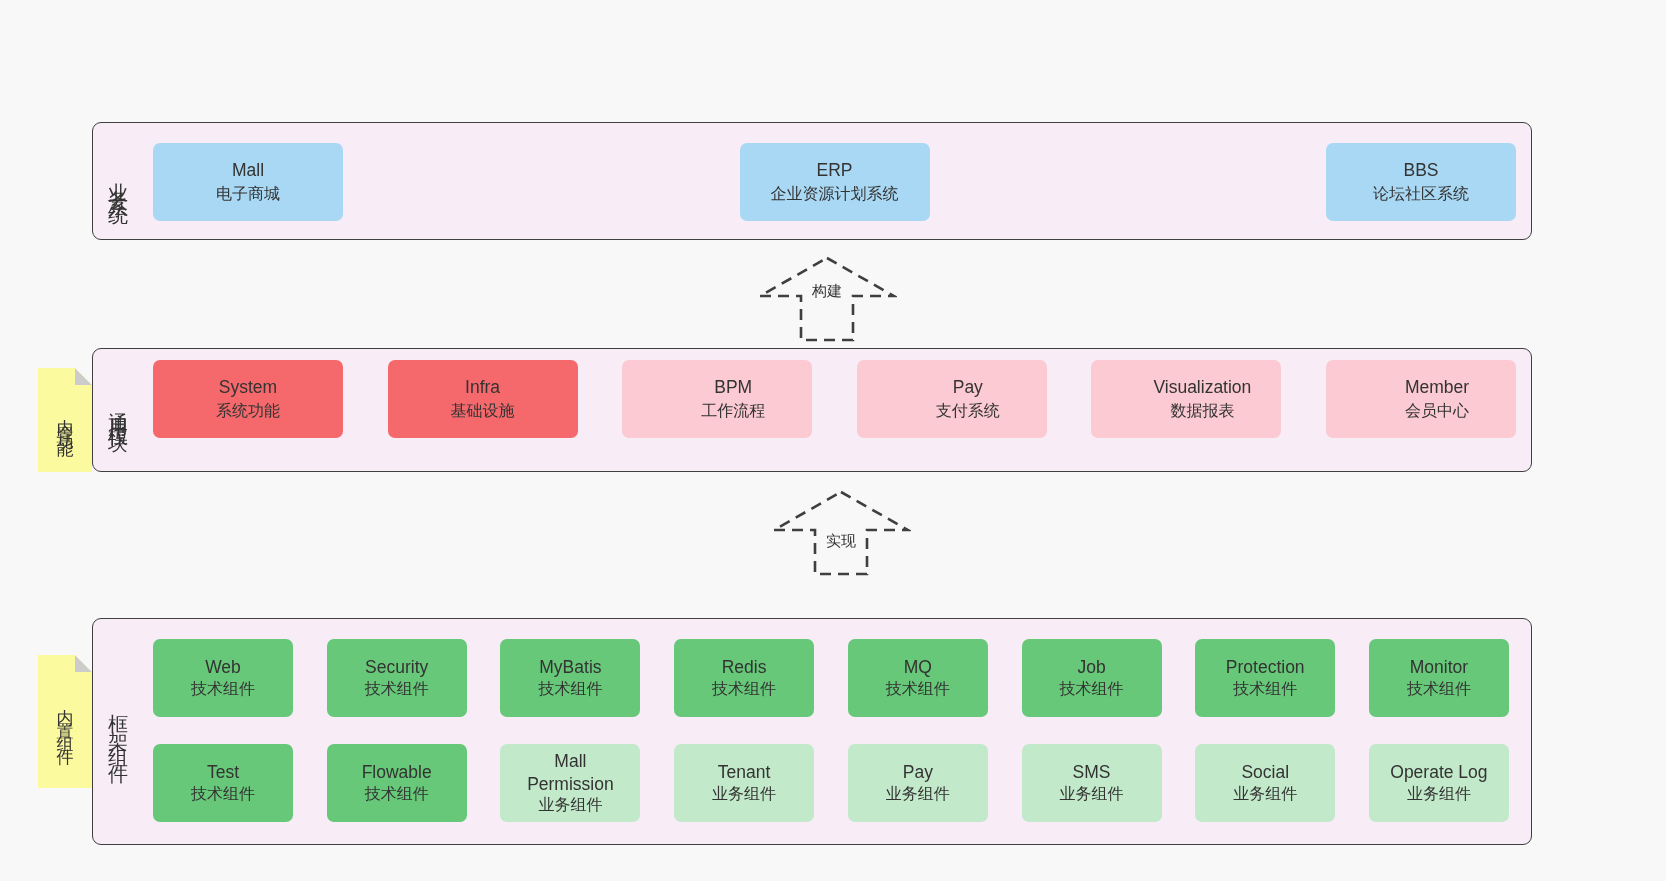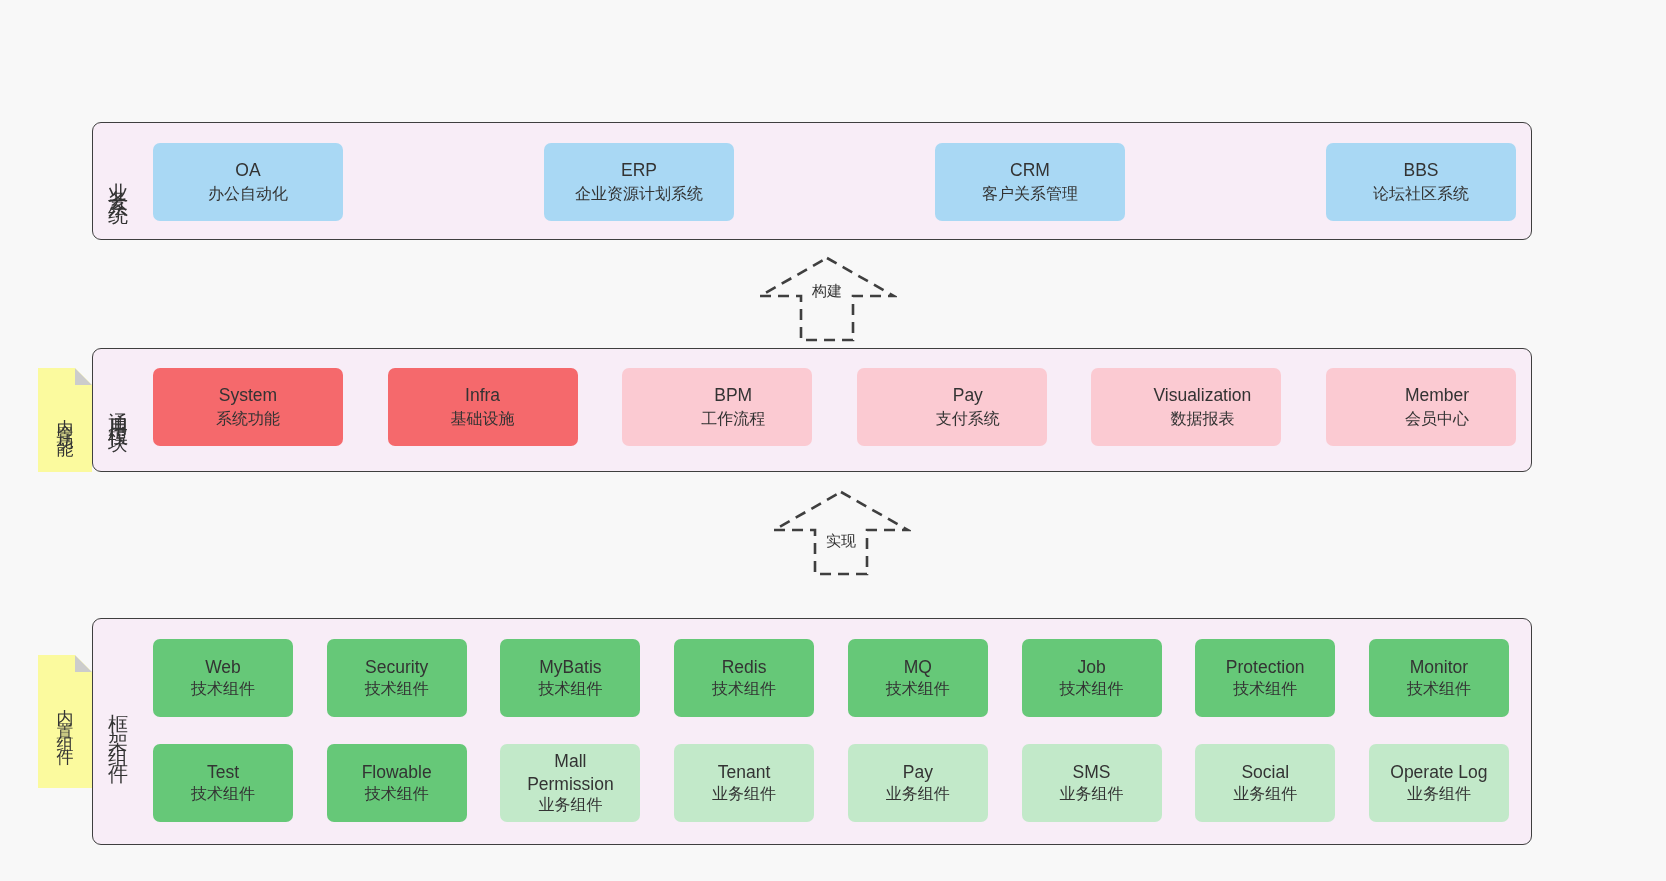--- a/index.html
+++ b/index.html
@@ -32,21 +32,21 @@
     font-size:20px;color:var(--c-text);
   }
   #band-business .vlabel span,#band-modules .vlabel span{letter-spacing:7px;}
   #band-components .vlabel span{letter-spacing:17px;}
 
   .boxrow{
     position:absolute;left:60px;right:15px;
     display:flex;justify-content:space-between;
   }
   #band-business .boxrow{top:20px;}
-  #band-modules .boxrow{top:19px;}
+  #band-modules .boxrow{top:11px;}
   #band-components .boxrow{right:22px;gap:16px;}
   #band-components .row1{top:20px;}
   #band-components .row2{top:125px;align-items:center;}
 
   .box{
     height:78px;border-radius:7px;box-sizing:border-box;
     display:flex;flex-direction:column;align-items:center;justify-content:center;
     text-align:center;line-height:1.42;
   }
   .w190{width:190px;}
@@ -105,30 +105,26 @@
   <i class="fold"></i>
   <span>内置组件</span>
 </div>
 
 <div class="band" id="band-business">
   <div class="vlabel">
       <span>业务系统</span>
     </div>
   <div class="boxrow">
     <div class="box w190 blue">
-      <span class="en">OA</span>
-      <span class="desc">办公自动化</span>
+      <span class="en">Mall</span>
+      <span class="desc">电子商城</span>
     </div>
     <div class="box w190 blue">
       <span class="en">ERP</span>
       <span class="desc">企业资源计划系统</span>
-    </div>
-    <div class="box w190 blue">
-      <span class="en">CRM</span>
-      <span class="desc">客户关系管理</span>
     </div>
     <div class="box w190 blue">
       <span class="en">BBS</span>
       <span class="desc">论坛社区系统</span>
     </div>
   </div>
 </div>
 
 <svg class="arrow" id="arrow-build" viewBox="0 0 140 86">
   <polygon points="70,2 137,40 96,40 96,84 44,84 44,40 3,40"></polygon>

